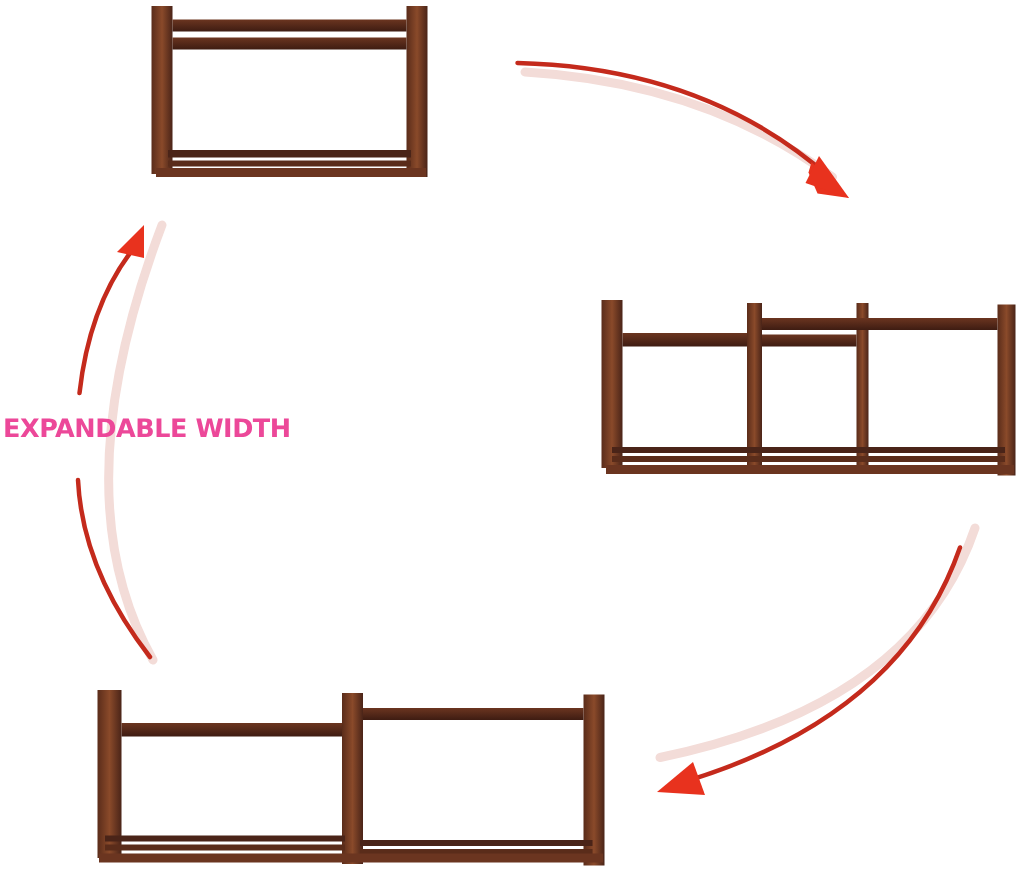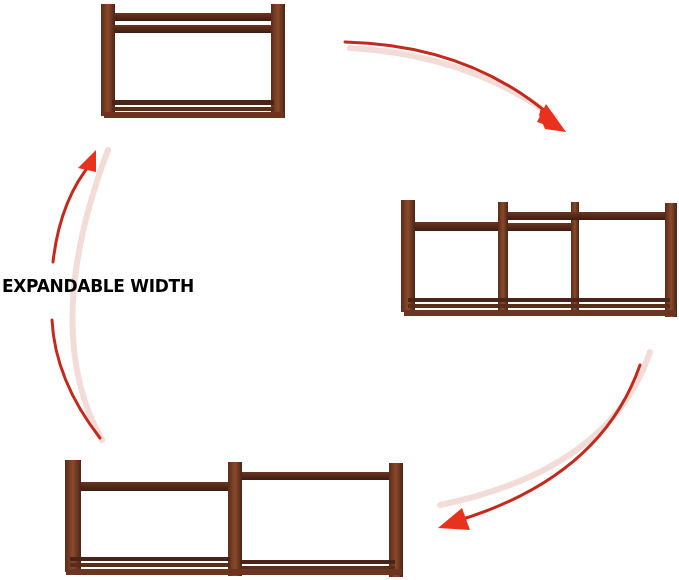--- a/index.html
+++ b/index.html
@@ -2,21 +2,21 @@
 <html><head>
 <meta charset="utf-8">
 <style>
   html, body { margin: 0; padding: 0; background: #ffffff; }
   body { width: 679px; height: 580px; position: relative; overflow: hidden; font-family: "Liberation Sans", sans-serif; }
   .layer { position: absolute; left: 0; top: 0; width: 679px; height: 580px; }
   .label {
     position: absolute; left: 2px; top: 276px;
     font-family: "DejaVu Sans", sans-serif; font-weight: bold;
     font-size: 17px; letter-spacing: -0.3px;
-    color: #000000; white-space: nowrap;
+    color: #ec4899; white-space: nowrap;
   }
 </style>
 </head>
 <body>
 
 <svg class="layer" viewBox="0 0 679 580" xmlns="http://www.w3.org/2000/svg">
   <defs>
     <linearGradient id="woodV" x1="0" x2="1" y1="0" y2="0">
       <stop offset="0" stop-color="#5a2c1a"></stop>
       <stop offset="0.5" stop-color="#8a4a2a"></stop>

